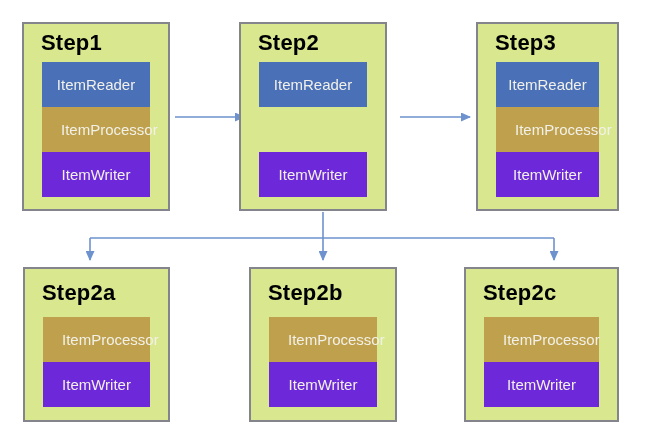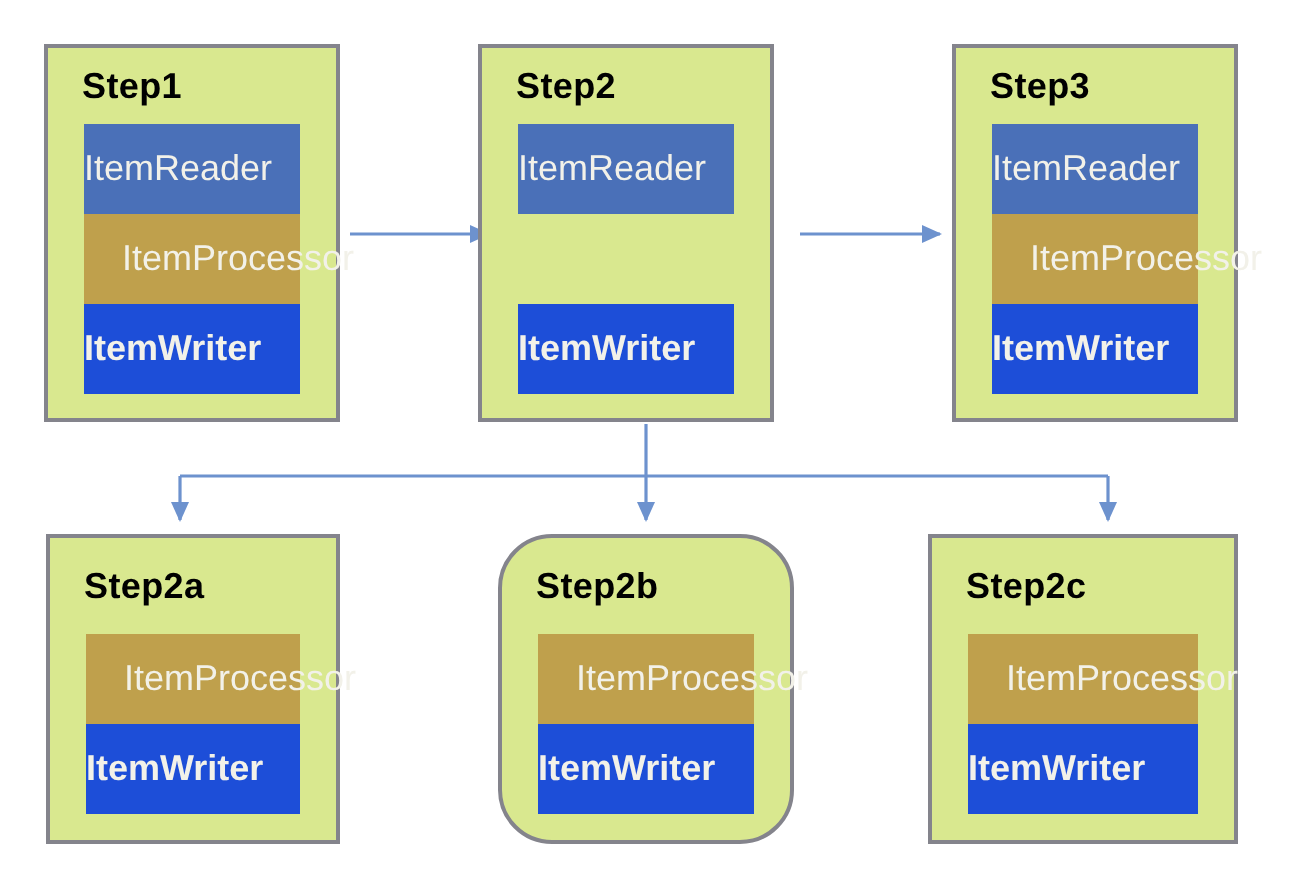--- a/index.html
+++ b/index.html
@@ -28,43 +28,44 @@
     box-sizing: border-box;
     background: #d9e88f;
     border: 2px solid #84848c;
   }
   .step-box.row-top { top: 22px; height: 189px; }
   .step-box.row-bottom { top: 267px; height: 155px; }
   #box-step1 { left: 22px;  width: 148px; }
   #box-step2 { left: 239px; width: 148px; }
   #box-step3 { left: 476px; width: 143px; }
   #box-step2a { left: 23px;  width: 147px; }
-  #box-step2b { left: 249px; width: 148px; border-radius: 27px; }
+  #box-step2b { left: 249px; width: 148px; }
   #box-step2c { left: 464px; width: 155px; }
   .step-title {
     display: flex;
     align-items: center;
     padding-left: 17px;
-    font-size: 18px;
+    font-size: 22px;
     font-weight: bold;
     color: #000000;
     letter-spacing: 0.2px;
   }
   .row-top .step-title { height: 38px; }
   .row-bottom .step-title { height: 48px; text-align: center; }
   .component {
     height: 45px;
     margin: 0 18px;
     line-height: 45px;
-    font-size: 18px;
+    text-align: center;
+    font-size: 15px;
     color: #f2f1e9;
   }
   .component.reader    { background: #4a70b8; }
   .component.processor { background: #bfa04c; padding-left: 19px; }
-  .component.writer    { background: #1d4ed8; font-weight: bold; }
+  .component.writer    { background: #6d28d9; }
   .component.spacer    { background: transparent; }
   .connector-line {
     stroke: #6d92ce;
     stroke-width: 1.6;
     fill: none;
   }
   .arrowhead-shape { fill: #6d92ce; }
 </style>
 </head>
 <body>

